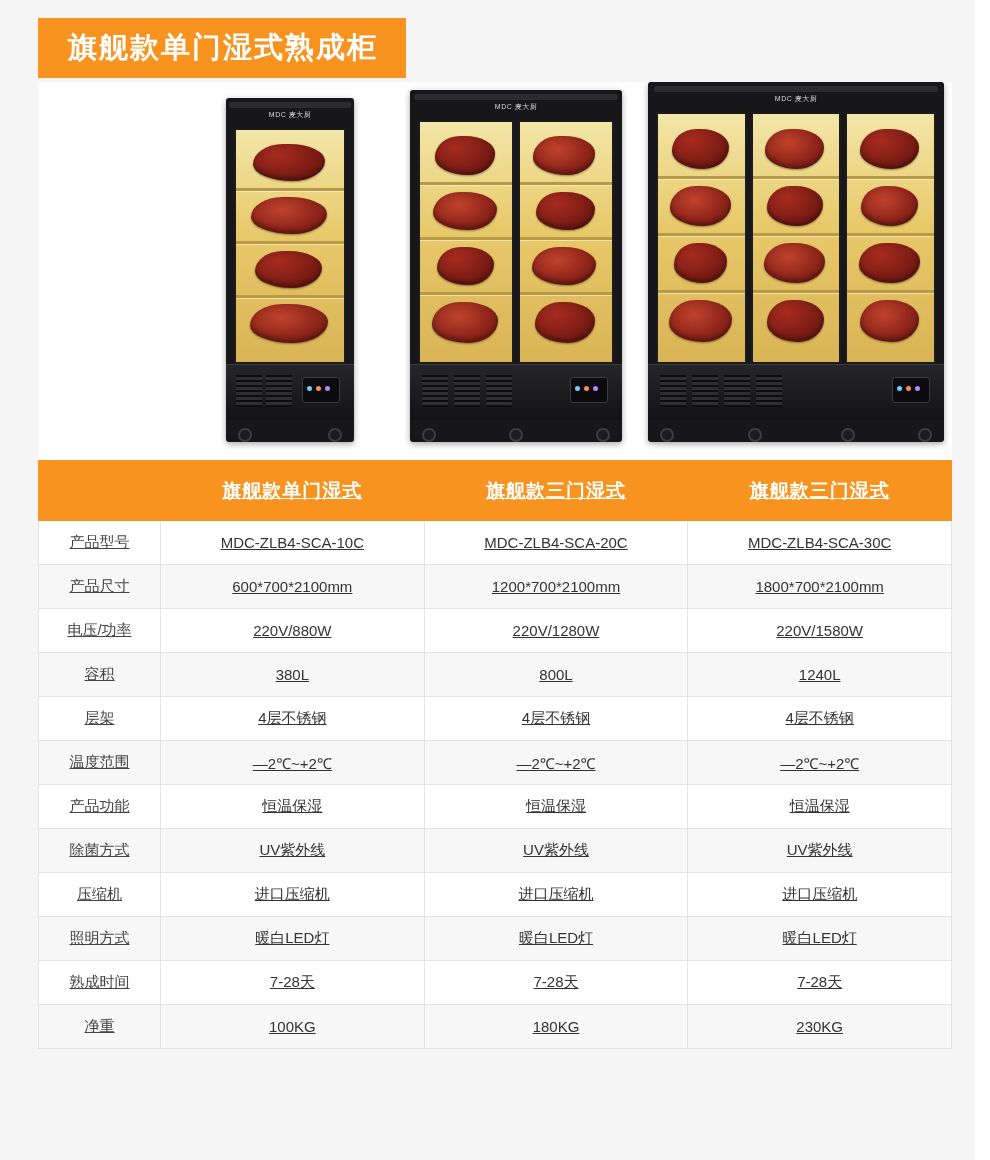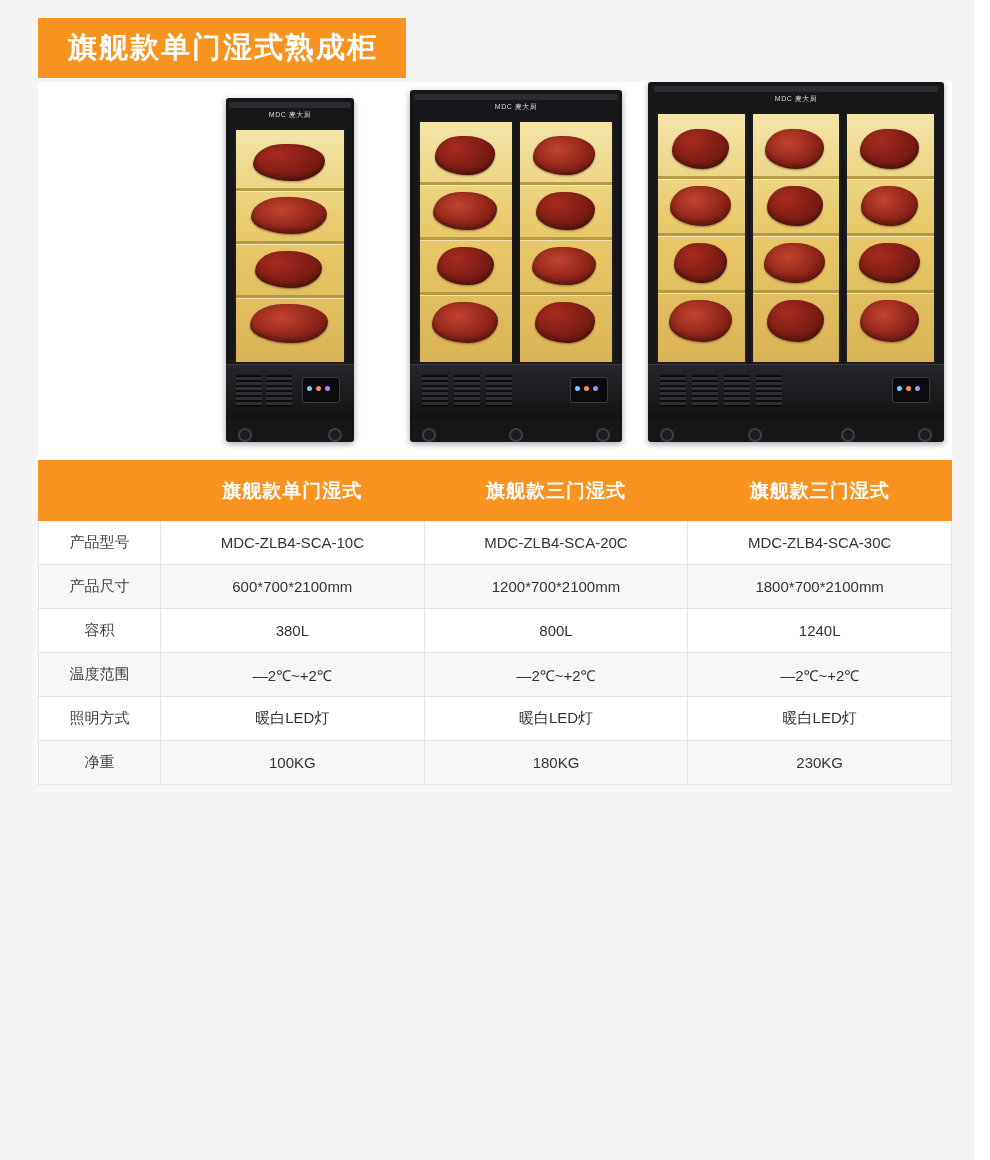--- a/index.html
+++ b/index.html
@@ -150,20 +150,21 @@
     border-collapse: collapse;
     table-layout: fixed;
   }
   .table th, .table td {
     border: 1px solid #e3e3e3;
     text-align: center;
     font-size: 15px;
     color: #333333;
     height: 44px;
     padding: 0 4px;
+    text-decoration: underline;
   }
   .table thead th {
     background: #f7931e;
     color: #ffffff;
     font-size: 19px;
     font-weight: bold;
     height: 60px;
     border: 1px solid #f7931e;
     letter-spacing: 1px;
   }
@@ -318,38 +319,74 @@
         <td>MDC-ZLB4-SCA-20C</td>
         <td>MDC-ZLB4-SCA-30C</td>
       </tr>
       <tr>
         <td class="label">产品尺寸</td>
         <td>600*700*2100mm</td>
         <td>1200*700*2100mm</td>
         <td>1800*700*2100mm</td>
       </tr>
       <tr>
+        <td class="label">电压/功率</td>
+        <td>220V/880W</td>
+        <td>220V/1280W</td>
+        <td>220V/1580W</td>
+      </tr>
+      <tr>
         <td class="label">容积</td>
         <td>380L</td>
         <td>800L</td>
         <td>1240L</td>
       </tr>
       <tr>
+        <td class="label">层架</td>
+        <td>4层不锈钢</td>
+        <td>4层不锈钢</td>
+        <td>4层不锈钢</td>
+      </tr>
+      <tr>
         <td class="label">温度范围</td>
         <td>—2℃~+2℃</td>
         <td>—2℃~+2℃</td>
         <td>—2℃~+2℃</td>
       </tr>
       <tr>
+        <td class="label">产品功能</td>
+        <td>恒温保湿</td>
+        <td>恒温保湿</td>
+        <td>恒温保湿</td>
+      </tr>
+      <tr>
+        <td class="label">除菌方式</td>
+        <td>UV紫外线</td>
+        <td>UV紫外线</td>
+        <td>UV紫外线</td>
+      </tr>
+      <tr>
+        <td class="label">压缩机</td>
+        <td>进口压缩机</td>
+        <td>进口压缩机</td>
+        <td>进口压缩机</td>
+      </tr>
+      <tr>
         <td class="label">照明方式</td>
         <td>暖白LED灯</td>
         <td>暖白LED灯</td>
         <td>暖白LED灯</td>
       </tr>
       <tr>
+        <td class="label">熟成时间</td>
+        <td>7-28天</td>
+        <td>7-28天</td>
+        <td>7-28天</td>
+      </tr>
+      <tr>
         <td class="label">净重</td>
         <td>100KG</td>
         <td>180KG</td>
         <td>230KG</td>
       </tr>
     </tbody>
   </table>
 
 </div>
 

